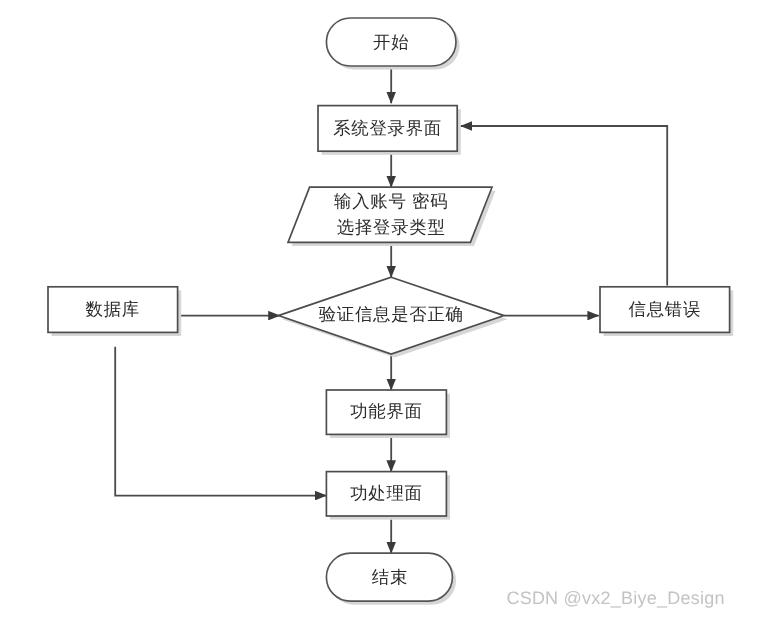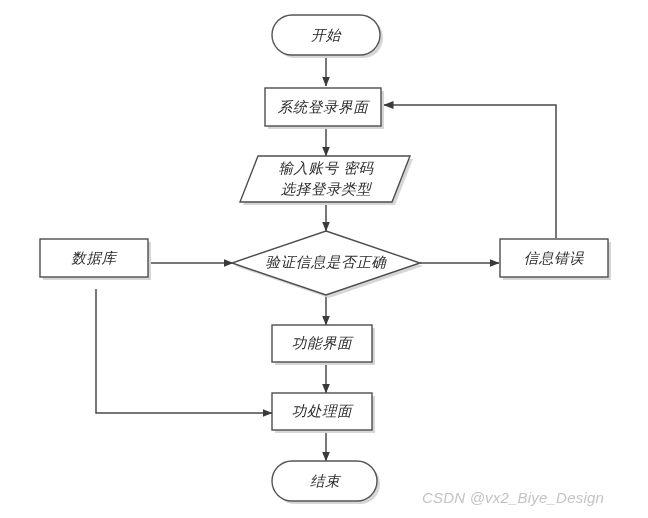--- a/index.html
+++ b/index.html
@@ -11,21 +11,20 @@
     height: 518px;
     background: #ffffff;
     font-family: "Liberation Sans", "DejaVu Sans", sans-serif;
     overflow: hidden;
     position: relative;
   }
   #canvas-root {
     position: relative;
     width: 648px;
     height: 518px;
-    font-style: italic;
   }
   svg.flow-svg {
     position: absolute;
     left: 0;
     top: 0;
     width: 648px;
     height: 518px;
     display: block;
   }
   .node-shape {

